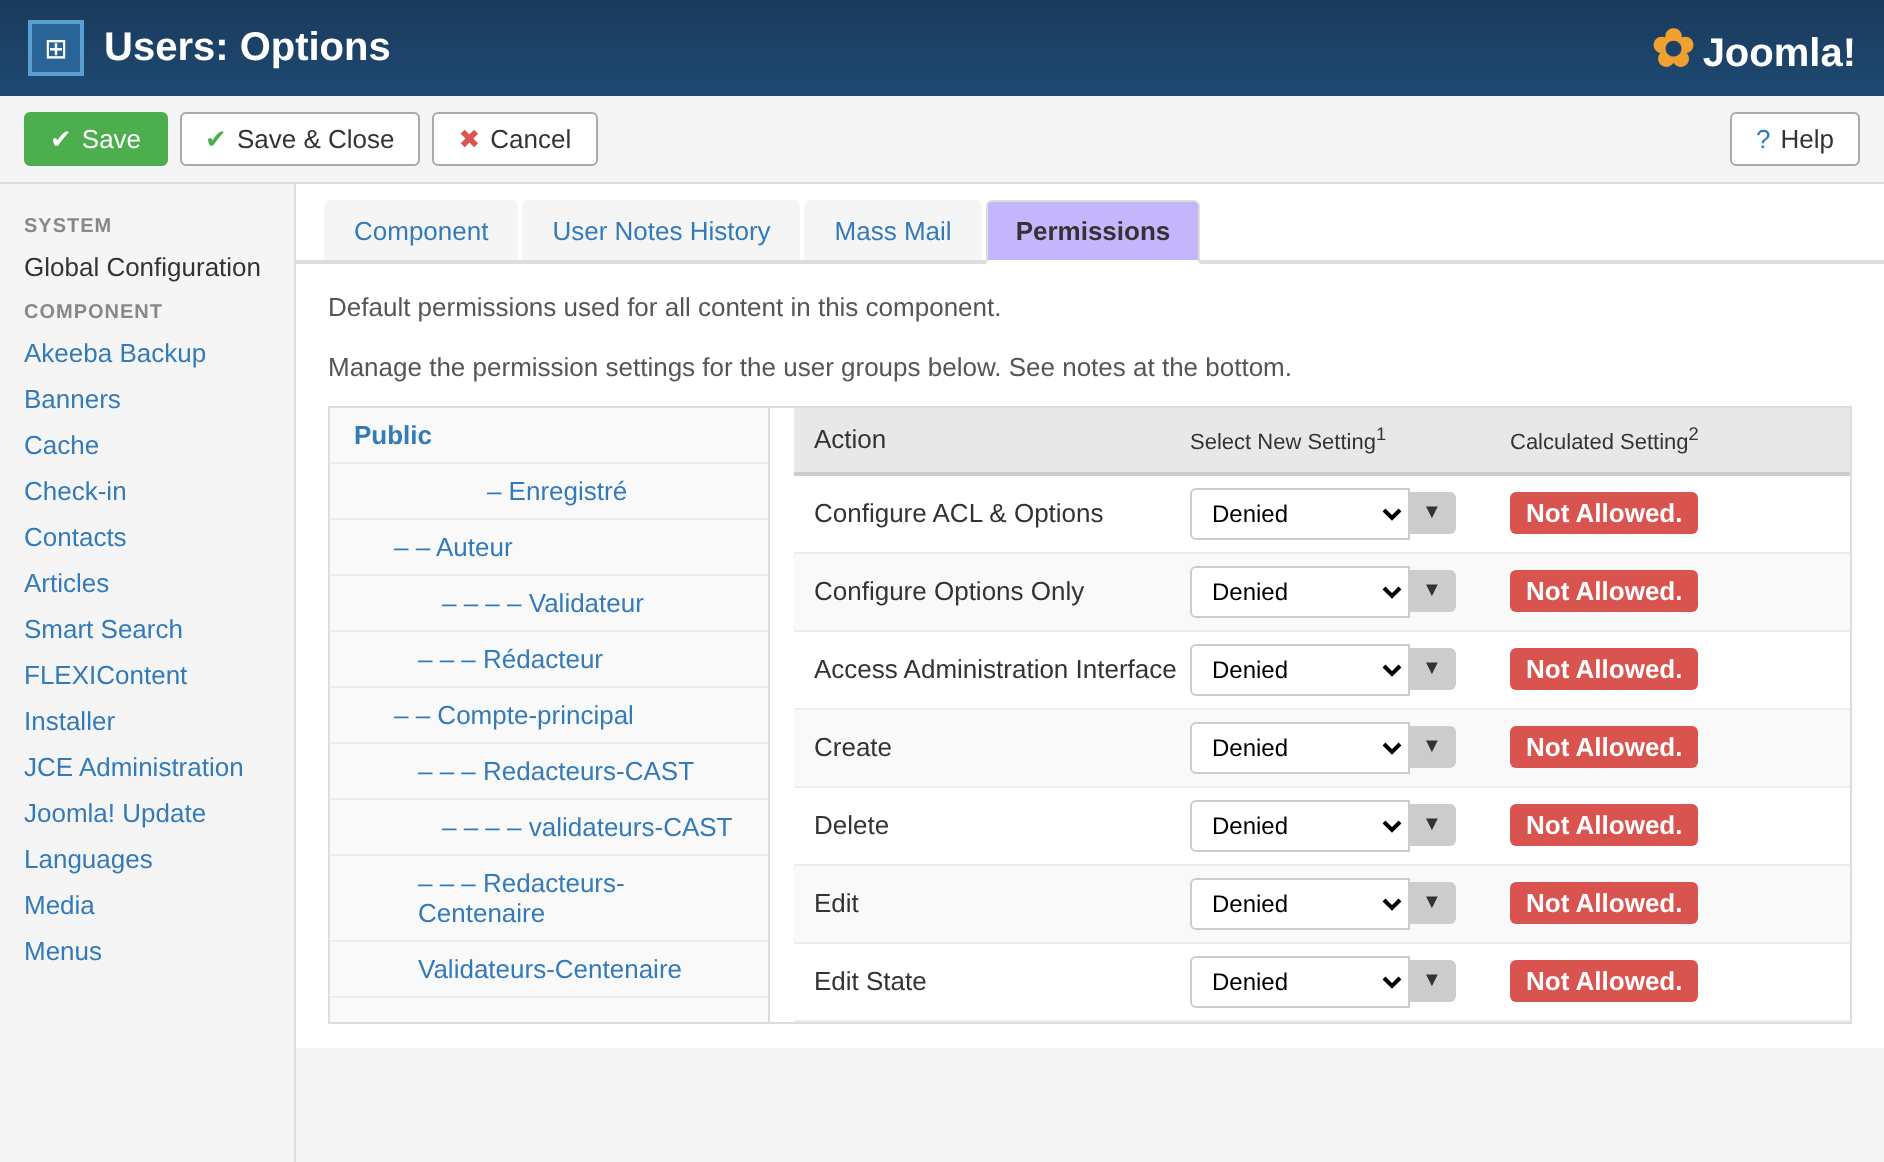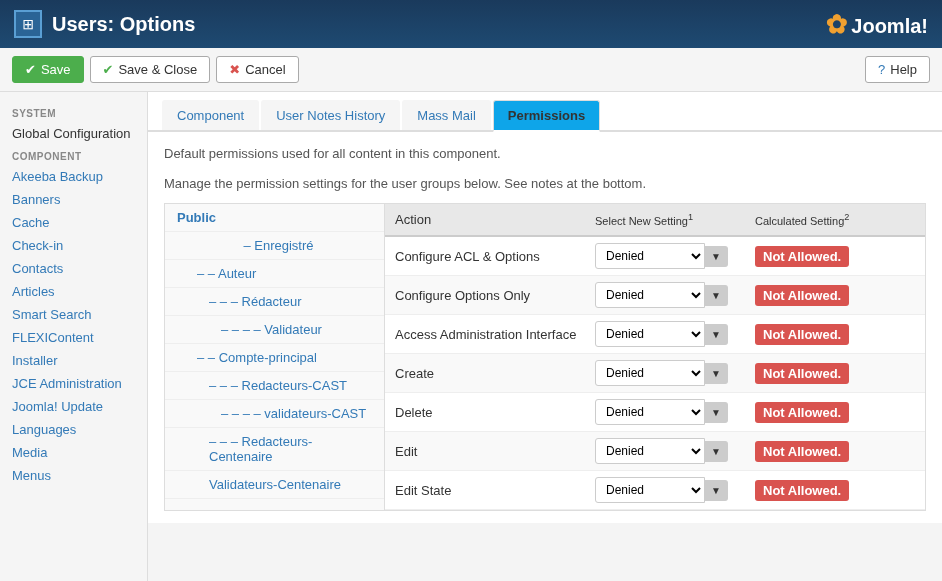--- a/index.html
+++ b/index.html
@@ -92,34 +92,34 @@
       padding: 7px 14px;
       cursor: pointer;
       border: 1px solid transparent;
       border-bottom: none;
       border-radius: 3px 3px 0 0;
       font-size: 13px;
       color: #337ab7;
       background: #f5f5f5;
     }
     .tab.active {
-      background: #0ea5e9;
+      background: #c4b5fd;
       border-color: #ddd;
       color: #333;
       font-weight: bold;
       margin-bottom: -2px;
       border-bottom: 2px solid white;
     }
 
     
     .perm-content { padding: 12px 16px; background: white; }
     .perm-description { margin-bottom: 10px; color: #555; font-size: 13px; line-height: 1.5; }
 
     
-    .perm-area { display: flex; gap: 0; border: 1px solid #ddd; }
+    .perm-area { display: flex; gap: 12px; border: 1px solid #ddd; }
 
     
     .groups-panel {
       width: 220px;
       min-width: 220px;
       border-right: 1px solid #ddd;
       background: #f9f9f9;
     }
     .group-item {
       padding: 6px 12px;
@@ -262,22 +262,22 @@
     <div class="perm-content">
       <div class="perm-description">Default permissions used for all content in this component.</div>
       <div class="perm-description">Manage the permission settings for the user groups below. See notes at the bottom.</div>
 
       <div class="perm-area">
 
         <div class="groups-panel">
           <div class="group-item group-public"><span>Public</span></div>
           <div class="group-item group-indent1"><span>– Enregistré</span></div>
           <div class="group-item group-indent2"><span>– – Auteur</span></div>
+          <div class="group-item group-indent4"><span>– – – – Validateur</span></div>
           <div class="group-item group-indent3"><span>– – – Rédacteur</span></div>
-          <div class="group-item group-indent4"><span>– – – – Validateur</span></div>
           <div class="group-item group-indent2"><span>– – Compte-principal</span></div>
           <div class="group-item group-indent3"><span>– – – Redacteurs-CAST</span></div>
           <div class="group-item group-indent4"><span>– – – – validateurs-CAST</span></div>
           <div class="group-item group-indent3"><span>– – – Redacteurs-Centenaire</span></div>
           <div class="group-item group-indent3"><span>Validateurs-Centenaire</span></div>
         </div>
 
         <div class="actions-table">
           <div class="actions-header">
             <div>Action</div>

